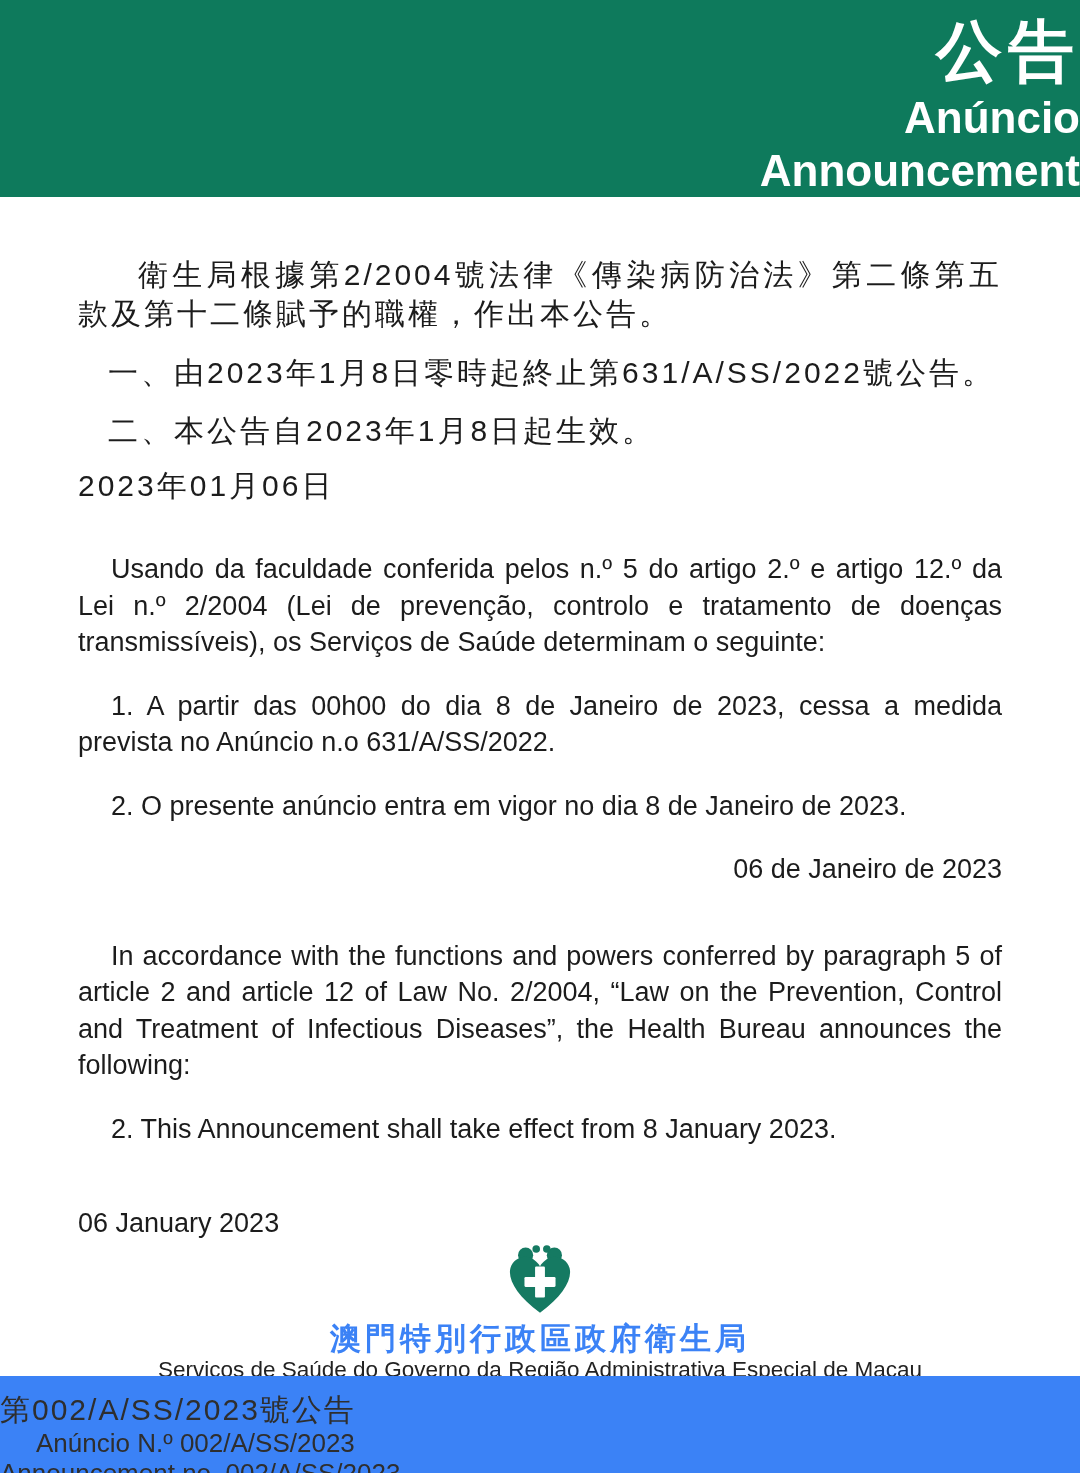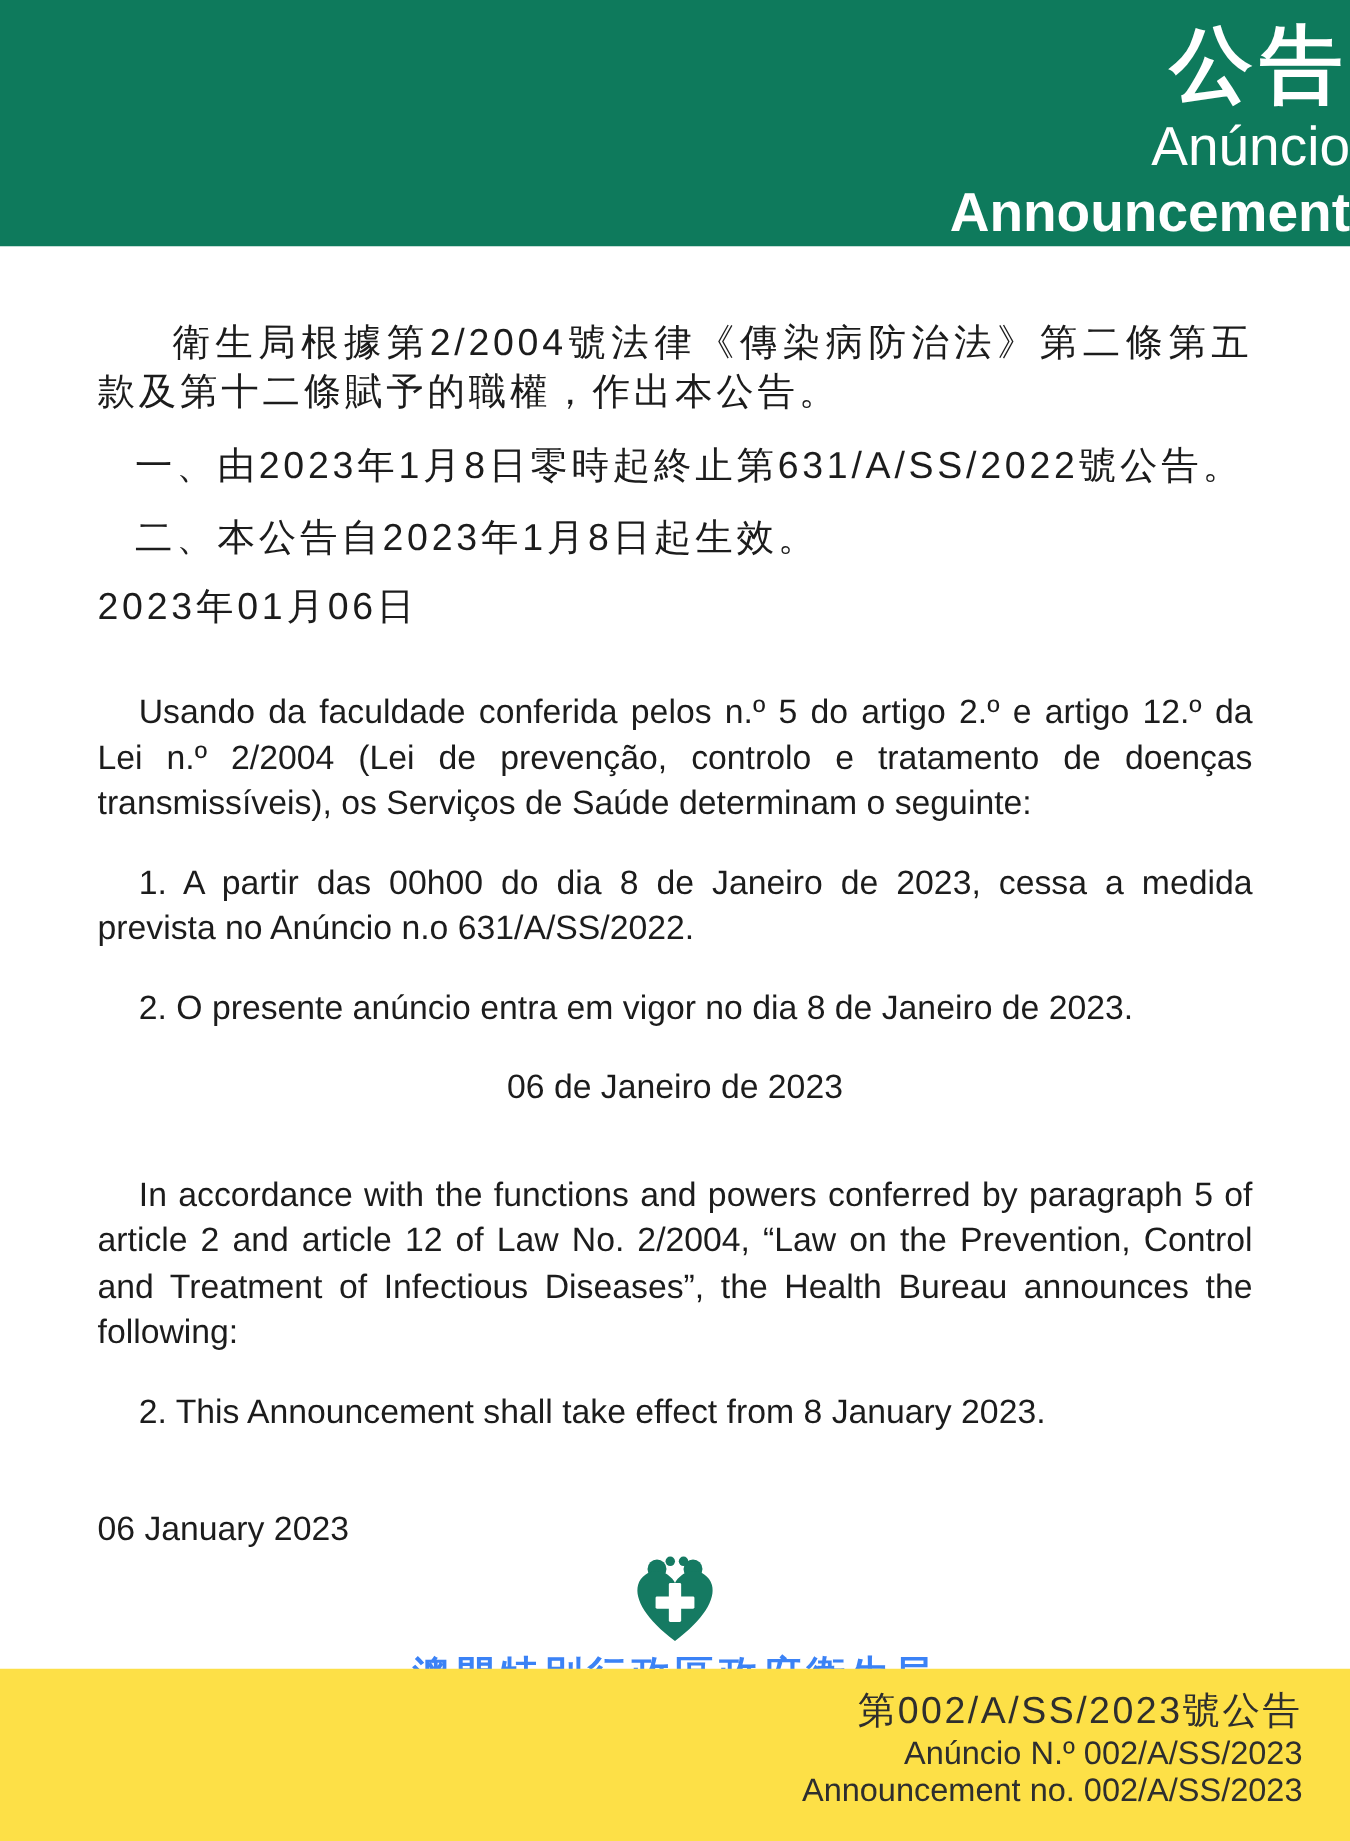--- a/index.html
+++ b/index.html
@@ -23,21 +23,21 @@
     padding-top: 10px;
   }
   .title-zh {
     font-size: 66px;
     font-weight: bold;
     line-height: 82px;
     letter-spacing: 6px;
   }
   .title-pt {
     font-size: 44px;
-    font-weight: normal;
+    font-weight: bold;
     line-height: 52px;
   }
   .title-en {
     font-size: 44px;
     font-weight: bold;
     line-height: 54px;
   }
 
   
   .content {
@@ -55,21 +55,21 @@
   .zh-date   { margin-top: 16px; }
 
   .latin {
     font-size: 27px;
     line-height: 36.5px;
     text-align: justify;
   }
   .pt-para  { margin-top: 46px; text-indent: 33px; }
   .pt-item1 { margin-top: 27px; text-indent: 33px; }
   .pt-item2 { margin-top: 27px; text-indent: 33px; }
-  .pt-date  { margin-top: 27px; text-align: center; }
+  .pt-date  { margin-top: 27px; text-align: right; }
 
   .en-para  { margin-top: 50px; text-indent: 33px; }
   .en-item1 { margin-top: 27px; text-indent: 33px; }
   .en-item2 { margin-top: 27px; text-indent: 33px; }
   .en-date  { margin-top: 58px; text-align: left; }
 
   
   .org-block {
     position: absolute;
     left: 0;
@@ -91,23 +91,23 @@
     line-height: 26px;
     color: #222;
   }
 
   
   .footer-band {
     position: absolute;
     left: 0;
     bottom: 0;
     width: 100%;
-    height: 138px;
-    background: #fde047;
-    text-align: right;
+    height: 97px;
+    background: #3b82f6;
+    text-align: left;
     padding: 16px 38px 0 0;
     color: #2e2e2e;
   }
   .ref-zh { font-size: 30px; line-height: 36px; letter-spacing: 2px; }
   .ref-pt { font-size: 26px; line-height: 30px; margin-left: 36px; }
   .ref-en { font-size: 26px; line-height: 30px; }
 </style>
 </head>
 <body>
 

